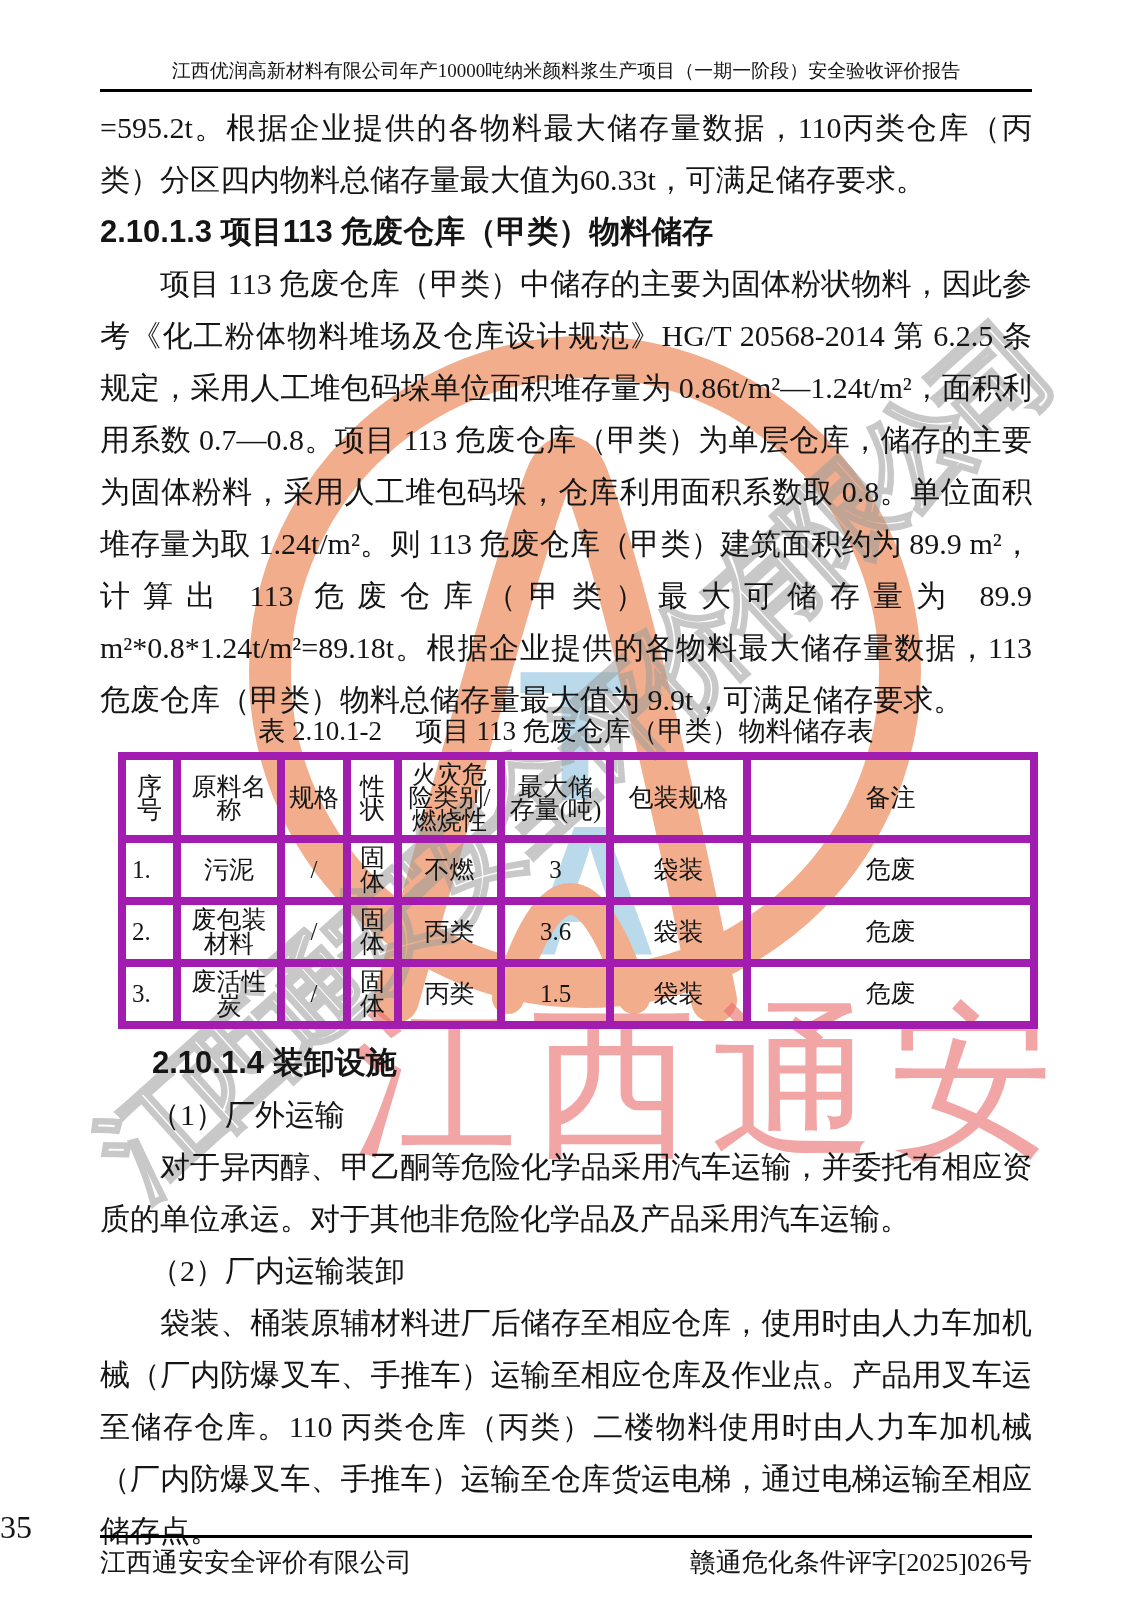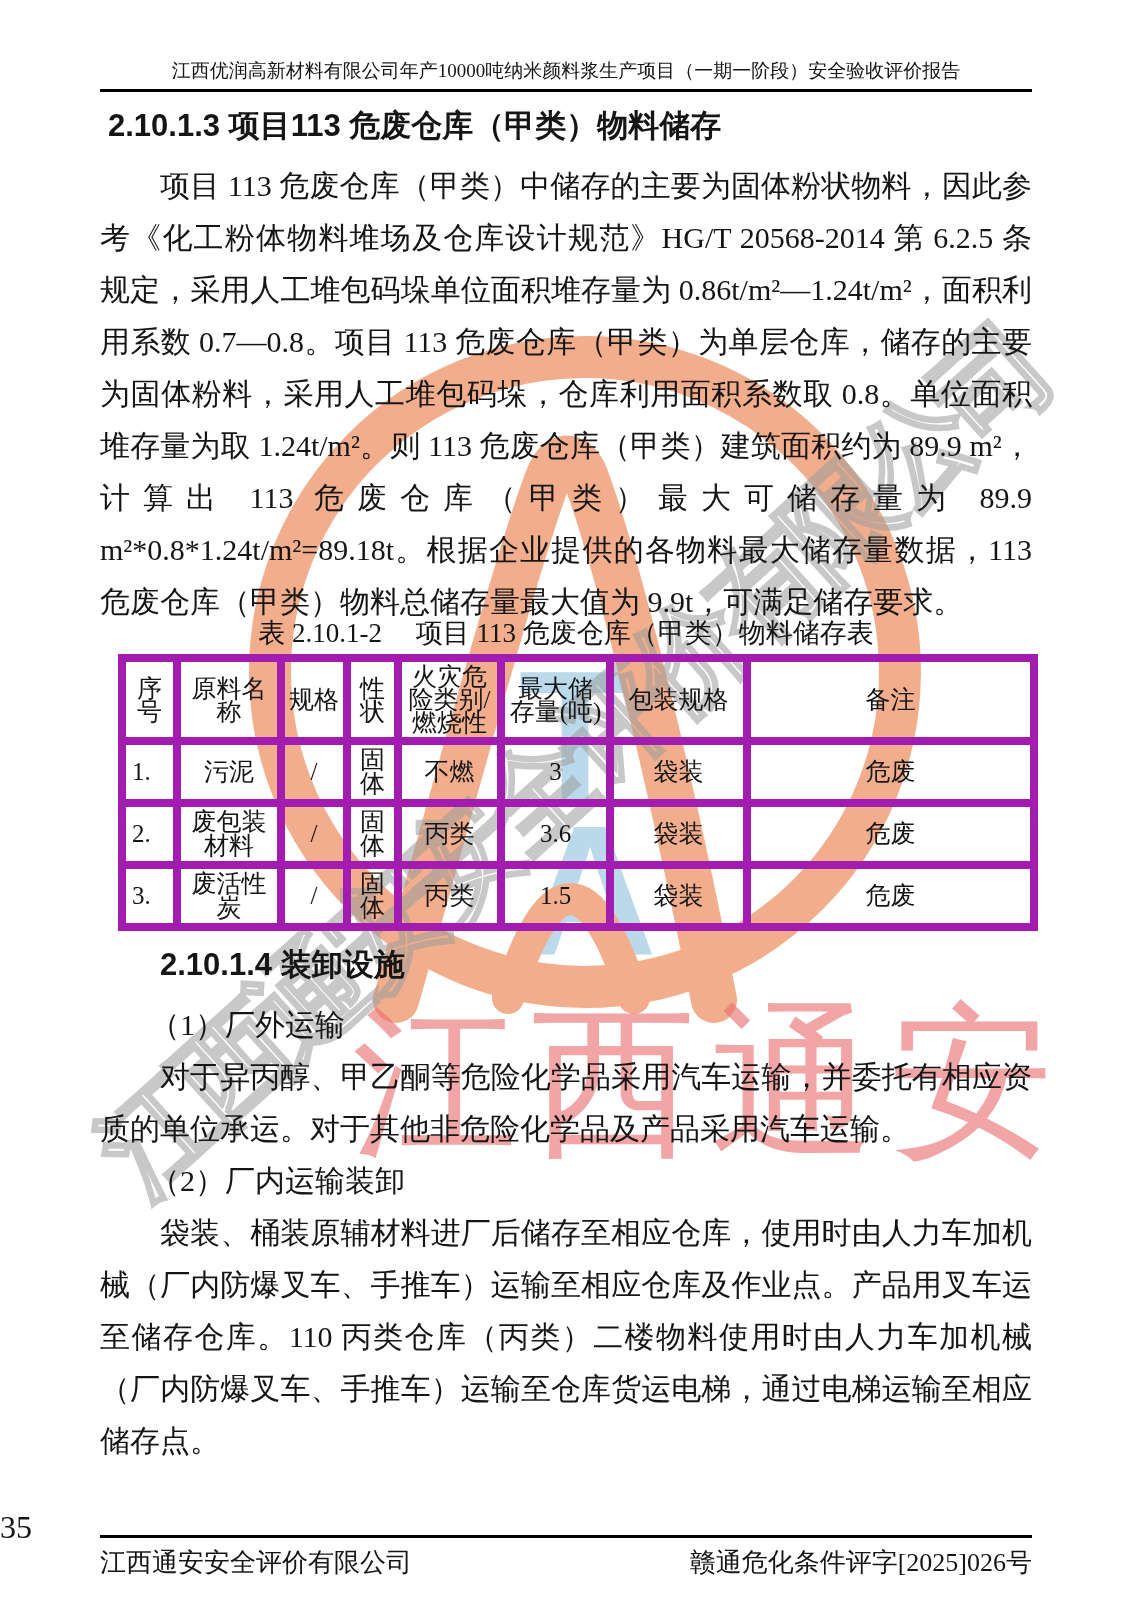--- a/index.html
+++ b/index.html
@@ -28,21 +28,21 @@
   .doc-header{
     text-align:center;font-size:19px;line-height:26px;letter-spacing:0;
   }
   .header-rule{height:0;border-bottom:3px solid #000;margin-top:5px;}
   p.body-par{
     margin:0;font-size:30px;line-height:52px;text-align:justify;
   }
   p.first{margin-top:10px;}
   p.indent{text-indent:2em;}
   h3.sec{
-    margin:8px;font-size:31px;line-height:52px;font-weight:bold;
+    margin:0;font-size:31px;line-height:52px;font-weight:bold;
     font-family:"Liberation Sans","DejaVu Sans",sans-serif;
   }
   h3.sec2{padding-left:52px;margin-top:8px;}
   .tbl-caption{
     margin-top:-10px;text-align:center;font-size:27px;line-height:30px;
   }
   table.mat{
     border-collapse:collapse;table-layout:fixed;
     width:912px;margin-left:18px;margin-top:6px;
     font-size:25px;
@@ -82,20 +82,21 @@
     </svg>
     <div class="wm-diagonal">江西通安安全评价有限公司</div>
     <div class="wm-stamp">江西通安</div>
   </div>
 
   <div class="content">
 
     <div class="doc-header">江西优润高新材料有限公司年产10000吨纳米颜料浆生产项目（一期一阶段）安全验收评价报告</div>
     <div class="header-rule"></div>
 
+    <p class="body-par first">=595.2t。根据企业提供的各物料最大储存量数据，110丙类仓库（丙类）分区四内物料总储存量最大值为60.33t，可满足储存要求。</p>
 
     <h3 class="sec">2.10.1.3 项目113 危废仓库（甲类）物料储存</h3>
 
     <p class="body-par indent">项目 113 危废仓库（甲类）中储存的主要为固体粉状物料，因此参考《化工粉体物料堆场及仓库设计规范》HG/T 20568-2014 第 6.2.5 条规定，采用人工堆包码垛单位面积堆存量为 0.86t/m²—1.24t/m²，面积利用系数 0.7—0.8。项目 113 危废仓库（甲类）为单层仓库，储存的主要为固体粉料，采用人工堆包码垛，仓库利用面积系数取 0.8。单位面积堆存量为取 1.24t/m²。则 113 危废仓库（甲类）建筑面积约为 89.9 m²，计算出 113 危废仓库（甲类）最大可储存量为 89.9 m²*0.8*1.24t/m²=89.18t。根据企业提供的各物料最大储存量数据，113 危废仓库（甲类）物料总储存量最大值为 9.9t，可满足储存要求。</p>
 
     <div class="tbl-caption">表 2.10.1-2　 项目 113 危废仓库（甲类）物料储存表</div>
 
     <table class="mat">
       <colgroup>
         <col style="width:55px">

